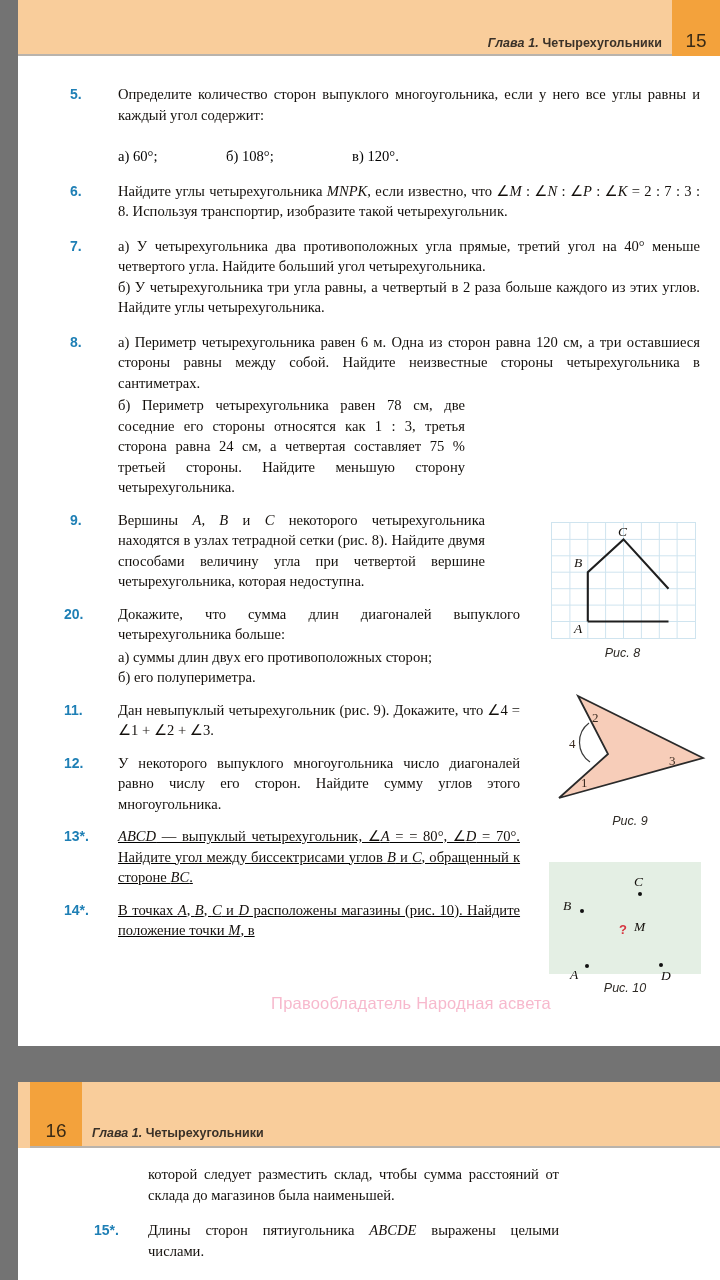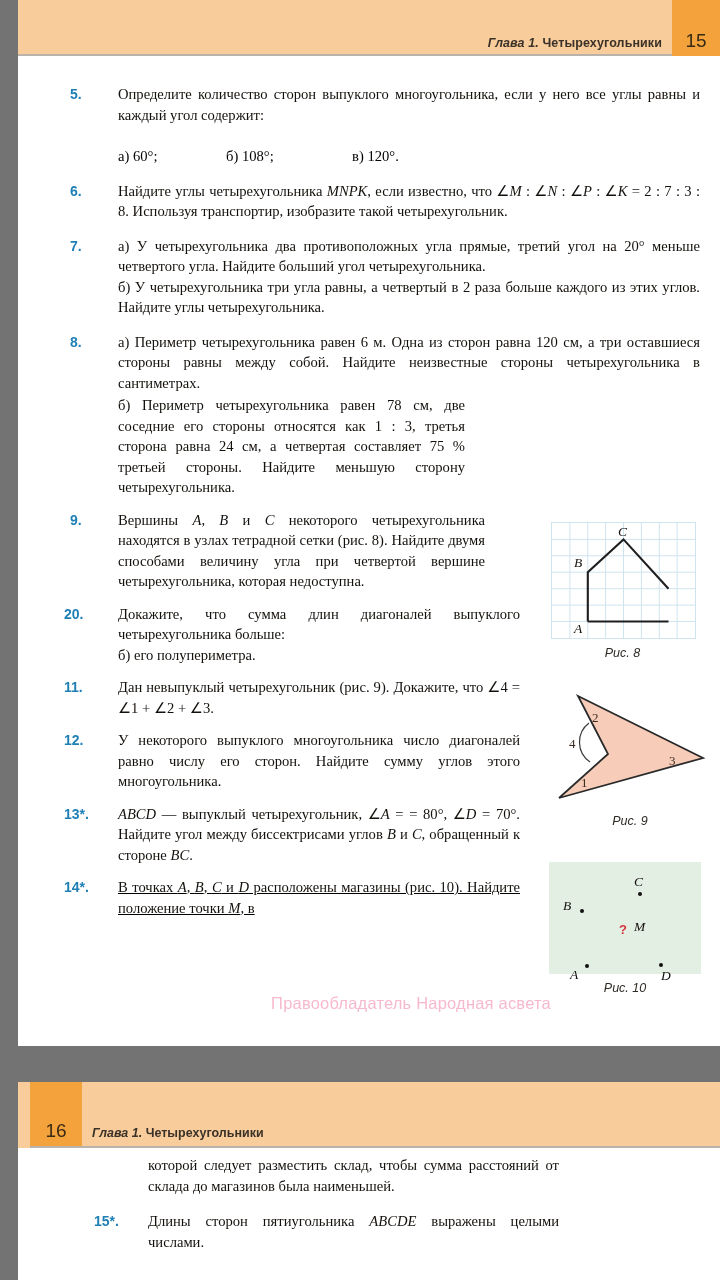--- a/index.html
+++ b/index.html
@@ -271,21 +271,21 @@
     left: 12px;
     bottom: 0;
     width: 690px;
     height: 2px;
     background: #b9b3ac;
   }
   .body16 {
     position: relative;
     width: 559px;
     background: #ffffff;
-    padding-top: 7px;
+    padding-top: 16px;
   }
   .cont16 {
     padding-left: 130px;
     padding-right: 18px;
     font-size: 14.6px;
     line-height: 21px;
     color: #14100c;
     text-align: justify;
   }
   .cont16 p { margin: 0; }
@@ -339,52 +339,53 @@
           </div>
         </div>
 
         <div class="prob" style="margin-top:14px;">
           <div class="num">6.</div>
           <p><span>Найдите углы четырехугольника </span><i>MNPK</i><span>, если известно, что ∠</span><i>M</i><span> : ∠</span><i>N</i><span> : ∠</span><i>P</i><span> : ∠</span><i>K</i><span> = 2 : 7 : 3 : 8. Используя транспортир, изобразите такой четырехугольник.</span></p>
         </div>
 
         <div class="prob" style="margin-top:14px;">
           <div class="num">7.</div>
-          <p>а) У четырехугольника два противоположных угла прямые, третий угол на 20° меньше четвертого угла. Найдите больший угол четырехугольника.</p>
+          <p>а) У четырехугольника два противоположных угла прямые, третий угол на 40° меньше четвертого угла. Найдите больший угол четырехугольника.</p>
           <p class="tight">б) У четырехугольника три угла равны, а четвертый в 2 раза больше каждого из этих углов. Найдите углы четырехугольника.</p>
         </div>
 
         <div class="prob" style="margin-top:14px;">
           <div class="num">8.</div>
           <p>а) Периметр четырехугольника равен 6 м. Одна из сторон равна 120 см, а три оставшиеся стороны равны между собой. Найдите неизвестные стороны четырехугольника в сантиметрах.</p>
           <p class="sub narrow">б) Периметр четырехугольника равен 78 см, две соседние его стороны относятся как 1 : 3, третья сторона равна 24 см, а четвертая составляет 75 % третьей стороны. Найдите меньшую сторону четырехугольника.</p>
         </div>
 
         <div class="prob narrow" style="margin-top:12px;">
           <div class="num">9.</div>
           <p><span>Вершины </span><i>A</i><span>, </span><i>B</i><span> и </span><i>C</i><span> некоторого четырехугольника находятся в узлах тетрадной сетки (рис. 8). Найдите двумя способами величину угла при четвертой вершине четырехугольника, которая недоступна.</span></p>
         </div>
 
         <div class="prob narrow2" style="margin-top:12px;">
           <div class="num wide">20.</div>
           <p>Докажите, что сумма длин диагоналей выпуклого четырехугольника больше:</p>
+          <p class="sub">а) суммы длин двух его противоположных сторон;</p>
           <p class="tight">б) его полупериметра.</p>
         </div>
 
         <div class="prob narrow2" style="margin-top:12px;">
           <div class="num wide">11.</div>
           <p>Дан невыпуклый четырехугольник (рис. 9). Докажите, что ∠4 = ∠1 + ∠2 + ∠3.</p>
         </div>
 
         <div class="prob narrow2" style="margin-top:12px;">
           <div class="num wide">12.</div>
           <p>У некоторого выпуклого многоугольника число диагоналей равно числу его сторон. Найдите сумму углов этого многоугольника.</p>
         </div>
 
-        <div class="prob narrow2" style="margin-top:12px;">
+        <div class="prob narrow2" style="margin-top:12px;text-decoration:underline;">
           <div class="num wide">13*.</div>
           <p><i>ABCD</i><span> — выпуклый четырехугольник, ∠</span><i>A</i><span> = = 80°, ∠</span><i>D</i><span> = 70°. Найдите угол между биссектрисами углов </span><i>B</i><span> и </span><i>C</i><span>, обращенный к стороне </span><i>BC</i><span>.</span></p>
         </div>
 
         <div class="prob narrow2" style="margin-top:12px;text-decoration:underline;">
           <div class="num wide">14*.</div>
           <p><span>В точках </span><i>A</i><span>, </span><i>B</i><span>, </span><i>C</i><span> и </span><i>D</i><span> расположены магазины (рис. 10). Найдите положение точки </span><i>M</i><span>, в</span></p>
         </div>
 
       </div>

